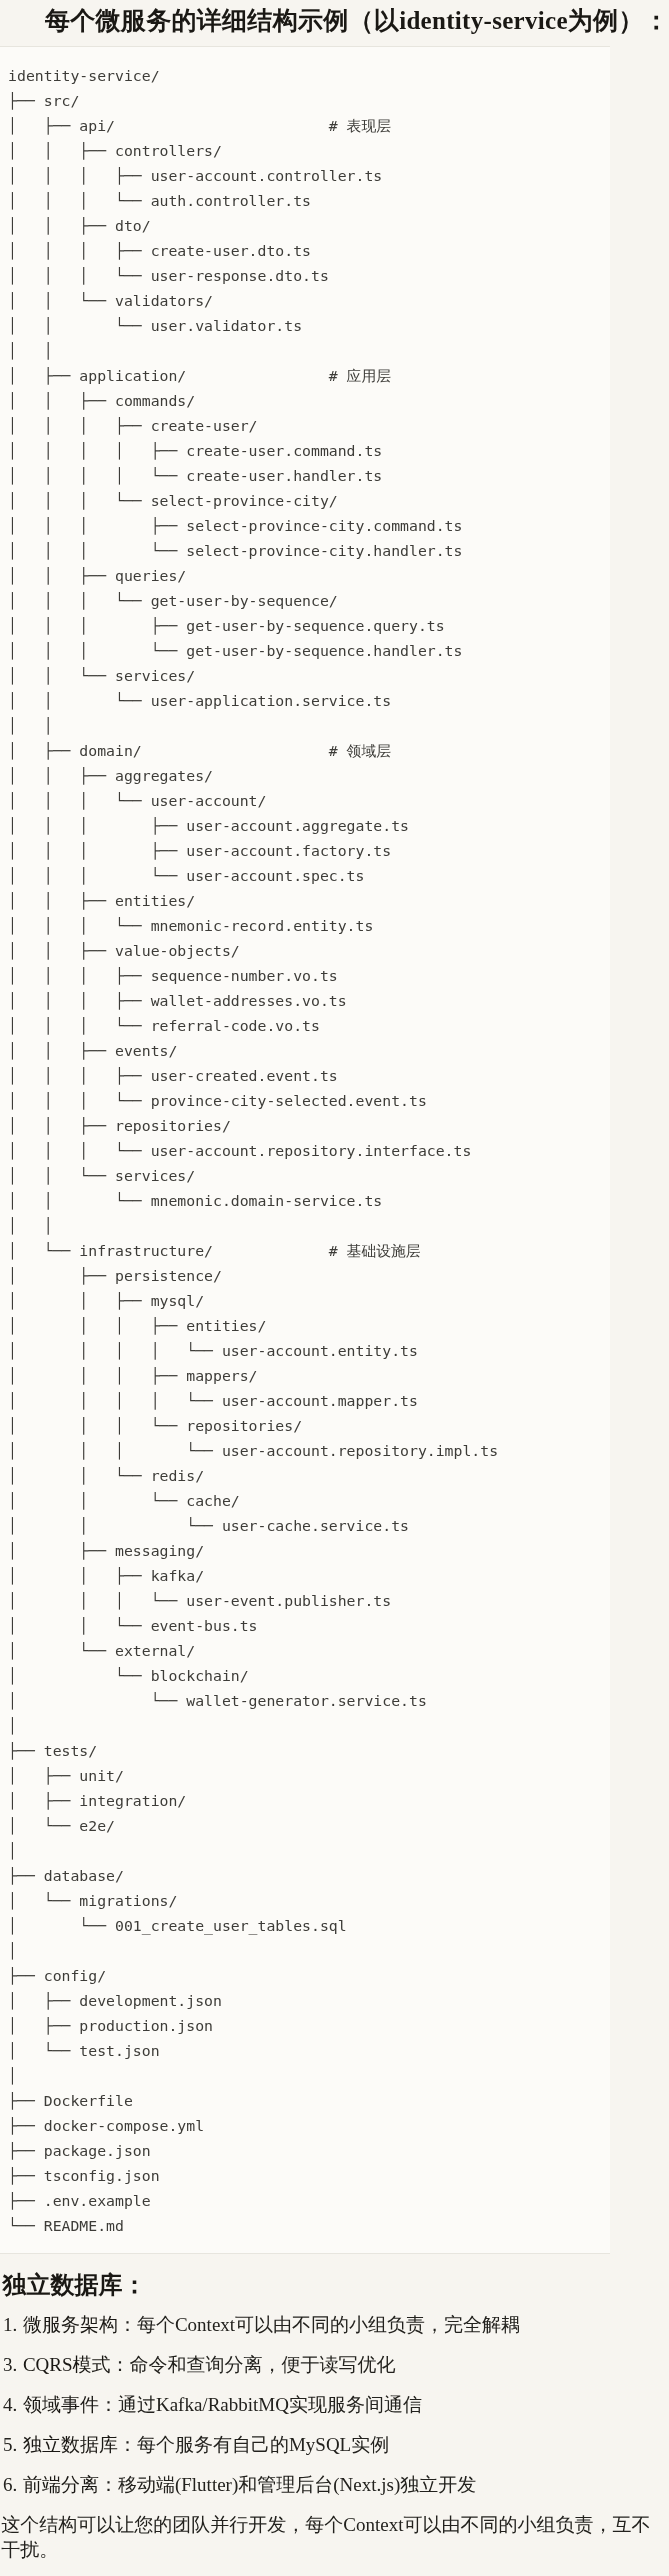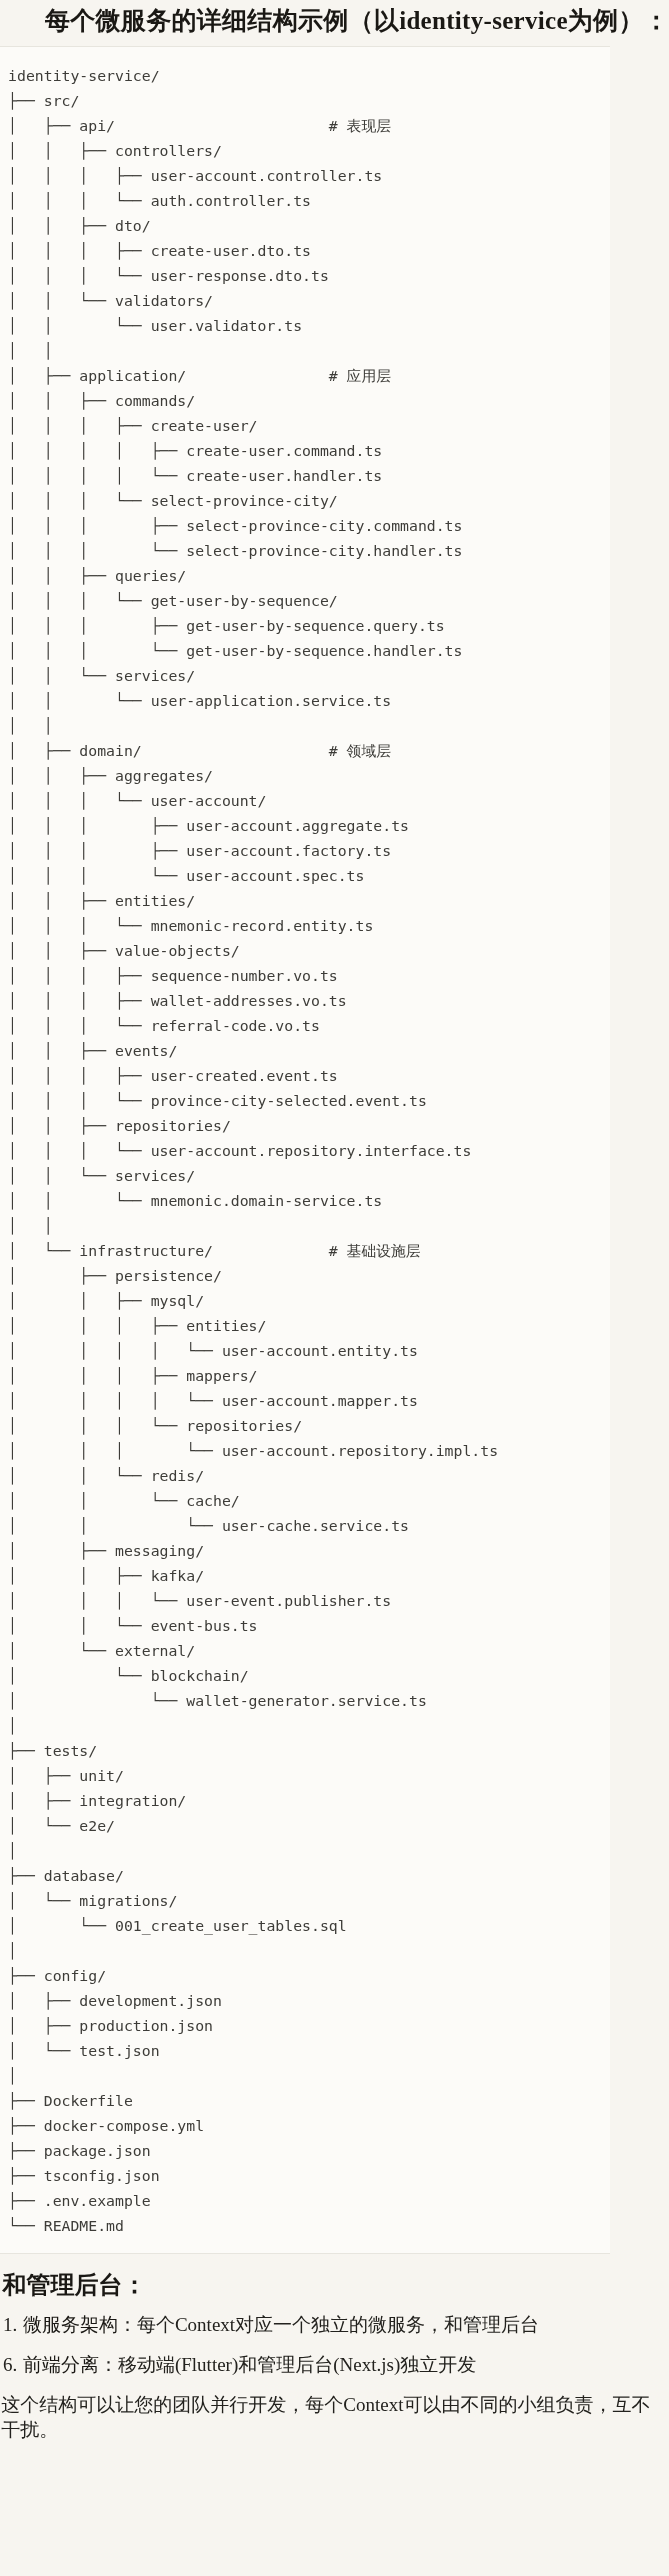--- a/index.html
+++ b/index.html
@@ -148,23 +148,26 @@
 │   └── test.json
 │
 ├── Dockerfile
 ├── docker-compose.yml
 ├── package.json
 ├── tsconfig.json
 ├── .env.example
 └── README.md</pre>
   </div>
 
-  <h2 class="notes-heading">和管理后台：</h2>
+  <h2 class="notes-heading">独立数据库：</h2>
 
   <div class="notes-list">
-    <div class="note-item"><span class="num">1.</span><strong>微服务架构</strong><span>：每个Context对应一个独立的微服务，和管理后台</span></div>
+    <div class="note-item"><span class="num">1.</span><strong>微服务架构</strong><span>：每个Context可以由不同的小组负责，完全解耦</span></div>
+    <div class="note-item"><span class="num">3.</span><strong>CQRS模式</strong><span>：命令和查询分离，便于读写优化</span></div>
+    <div class="note-item"><span class="num">4.</span><strong>领域事件</strong><span>：通过Kafka/RabbitMQ实现服务间通信</span></div>
+    <div class="note-item"><span class="num">5.</span><strong>独立数据库</strong><span>：每个服务有自己的MySQL实例</span></div>
     <div class="note-item"><span class="num">6.</span><strong>前端分离</strong><span>：移动端(Flutter)和管理后台(Next.js)独立开发</span></div>
   </div>
 
   <p class="closing">这个结构可以让您的团队并行开发，每个Context可以由不同的小组负责，互不干扰。</p>
 
 </main>
 
 
 </body></html>

